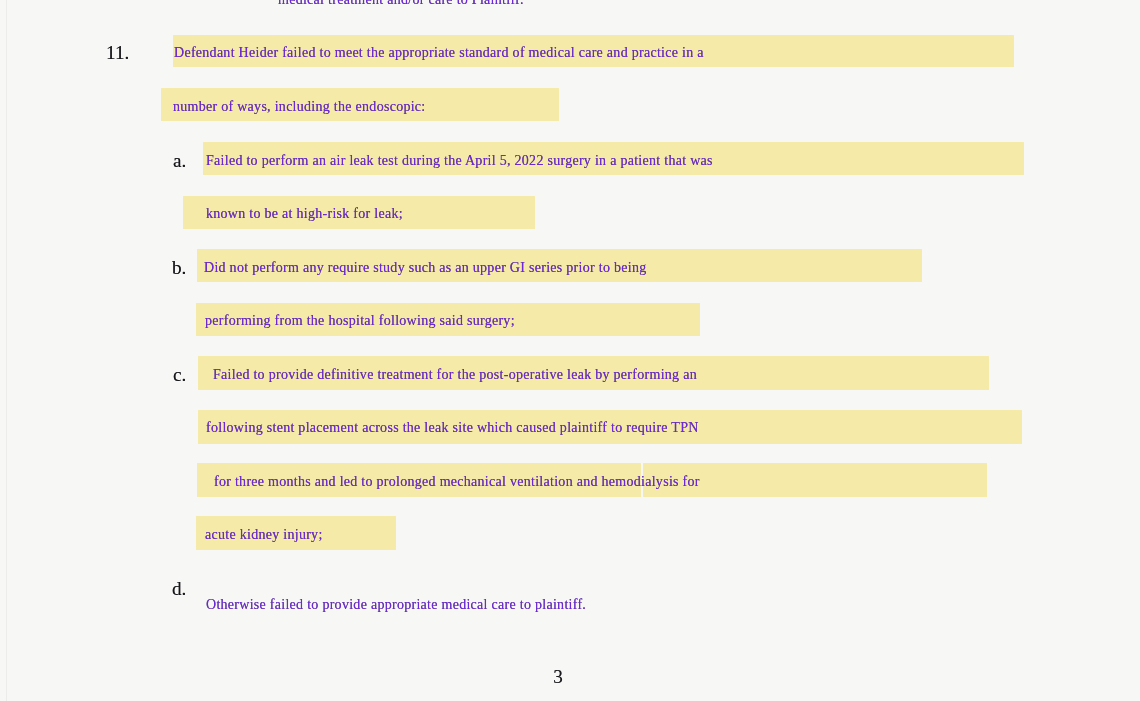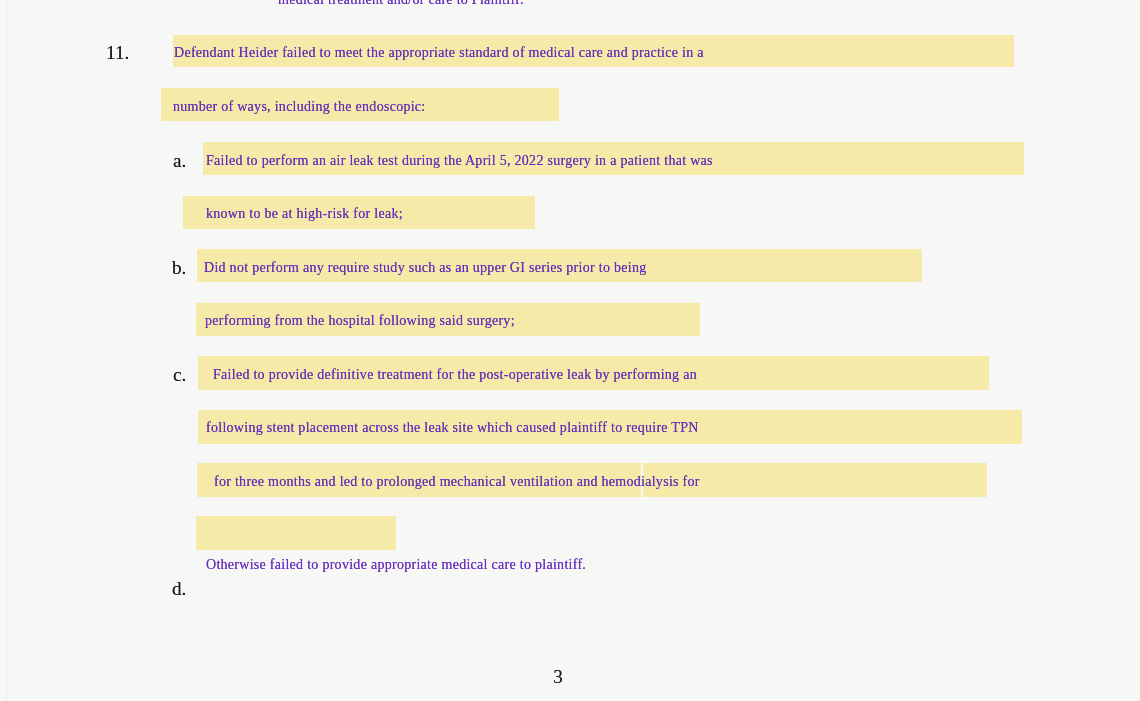--- a/index.html
+++ b/index.html
@@ -123,20 +123,21 @@
   <div class="line ink" style="left:205px; top:362px;margin-left:8px;">Failed to provide definitive treatment for the post-operative leak by performing an</div>
 
   <div class="hl" style="left:198px; top:410px; width:824px; height:34px;"></div>
   <div class="line ink" style="left:206px; top:415px;">following stent placement across the leak site which caused plaintiff to require TPN</div>
 
   <div class="hl" style="left:197px; top:463px; width:444px; height:34px;"></div>
   <div class="hl" style="left:643px; top:463px; width:344px; height:34px;"></div>
   <div class="line ink" style="left:214px; top:469px;">for three months and led to prolonged mechanical ventilation and hemodialysis for</div>
 
   <div class="hl" style="left:196px; top:516px; width:200px; height:34px;"></div>
+  <div class="line ink" style="left:205px; top:522px;">acute kidney injury;</div>
 
   <div class="marker ink" style="left:172px; top:576px;">d.</div>
 
-  <div class="line ink" style="left:206px; top:552px;">Otherwise failed to provide appropriate medical care to plaintiff.</div>
+  <div class="line ink" style="left:206px; top:592px;">Otherwise failed to provide appropriate medical care to plaintiff.</div>
 
   <div class="page-number ink" style="left:528px; top:664px; width:60px;">3</div>
 
 </div>
 
 </body></html>

